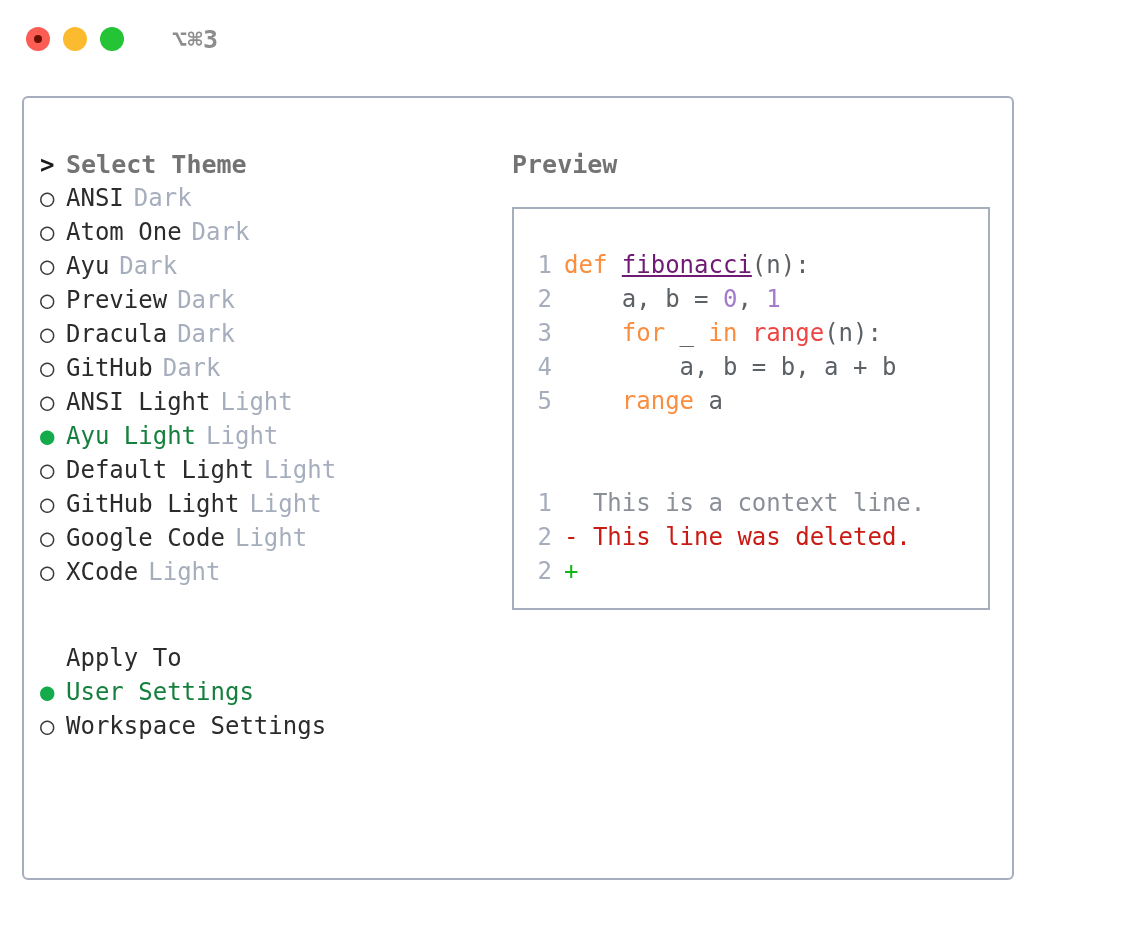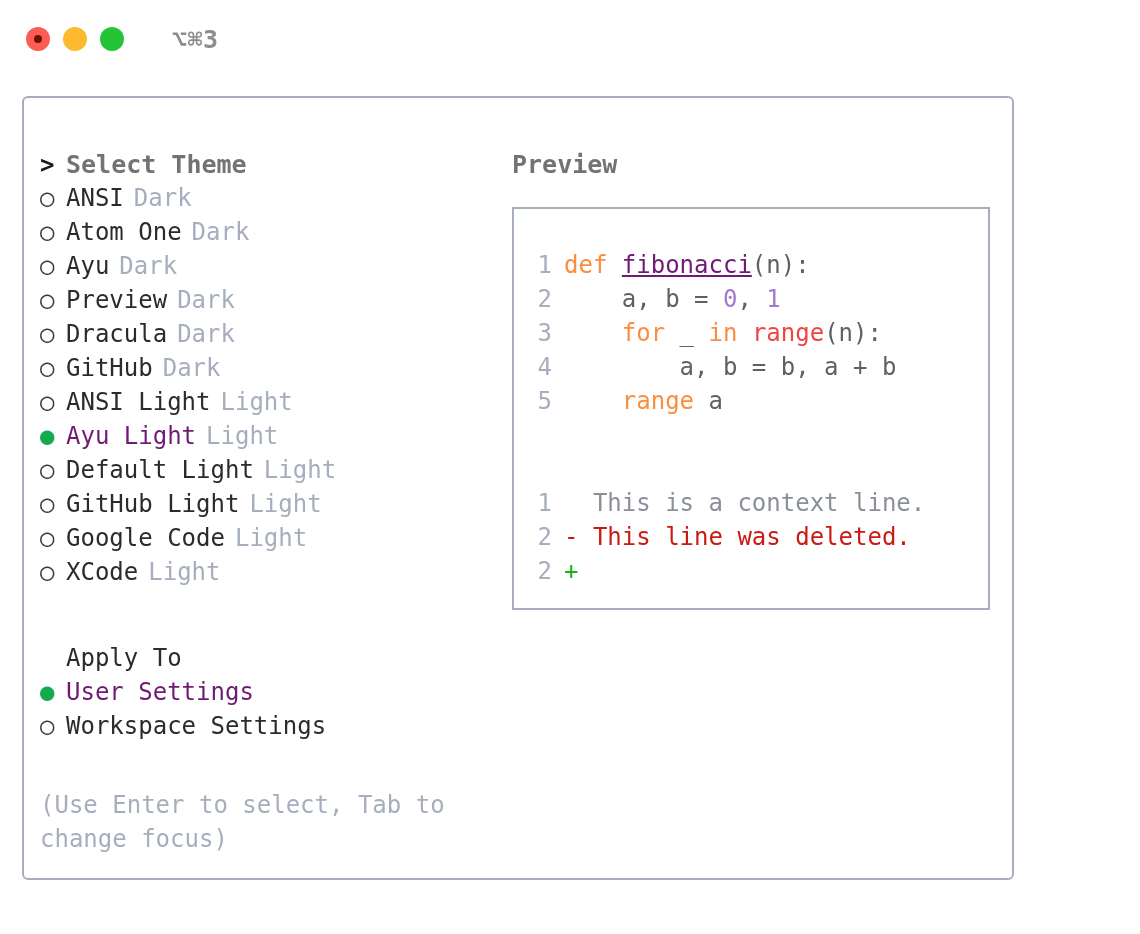--- a/index.html
+++ b/index.html
@@ -128,21 +128,21 @@
 
   .label-main {
     color: #2b2b2b;
   }
   .row.heading .label-main {
     font-weight: bold;
     color: #737373;
     font-size: 25px;
   }
   .row.selected .label-main {
-    color: #701a75;
+    color: #15803d;
   }
   .label-variant {
     color: #a6aebd;
     margin-left: 10px;
   }
 
   .section-gap { height: 52px; }
 
   .hint {
     margin-top: 42px;
@@ -306,21 +306,20 @@
         <div class="row selected">
           <span class="marker radio-on">●</span>
           <span class="label-main">User Settings</span>
         </div>
 
         <div class="row">
           <span class="marker radio-off">○</span>
           <span class="label-main">Workspace Settings</span>
         </div>
 
-        <div class="hint">(Use Enter to select, Tab to change focus)</div>
       </div>
 
       <div class="right-col">
 
         <div class="preview-title">Preview</div>
 
         <div class="code-box">
 
           <div class="code-line">
             <span class="lineno">1</span>

